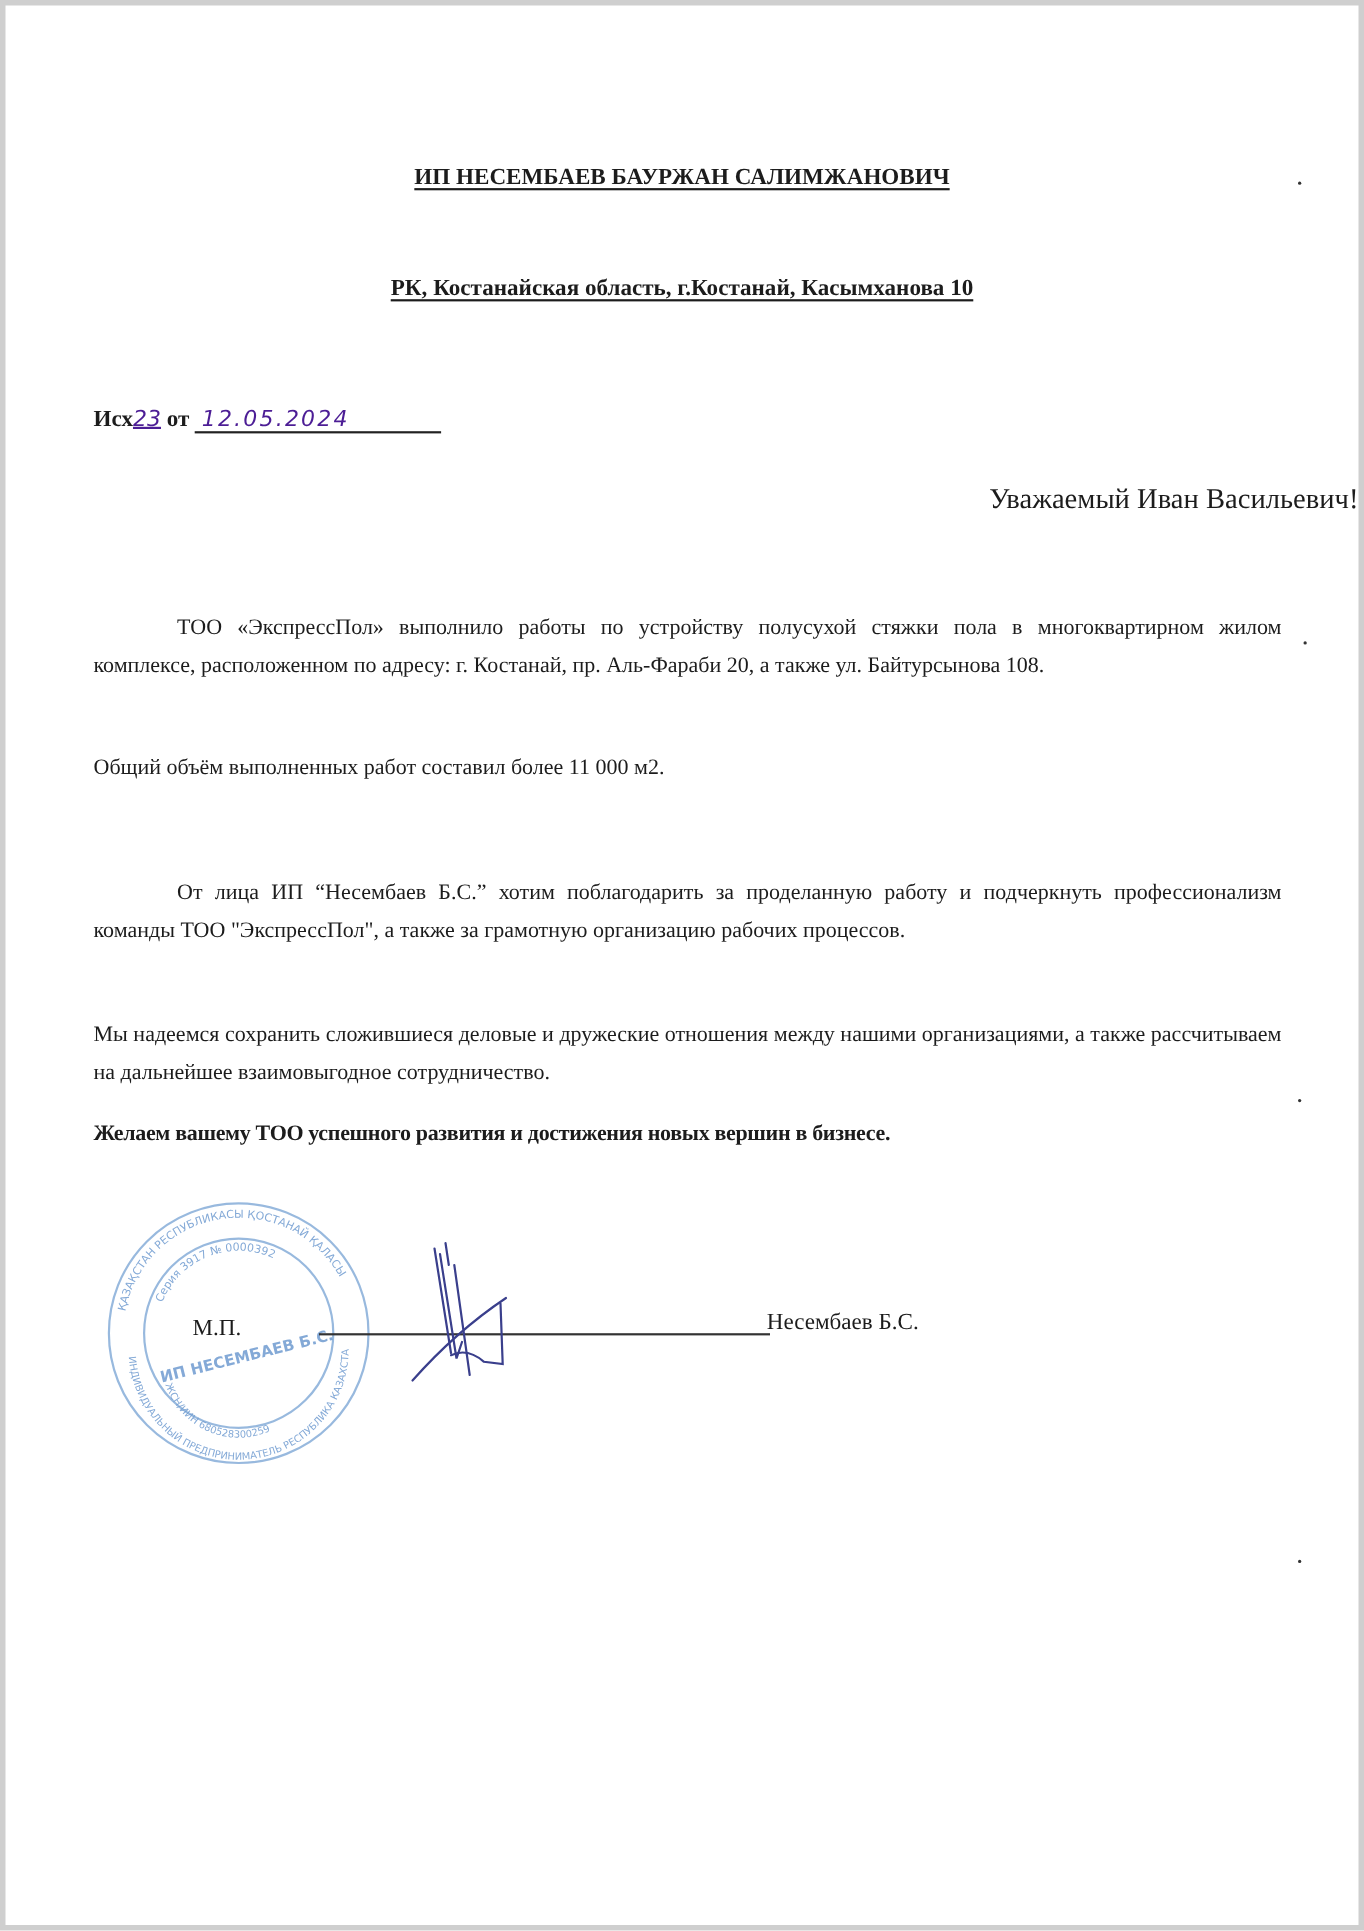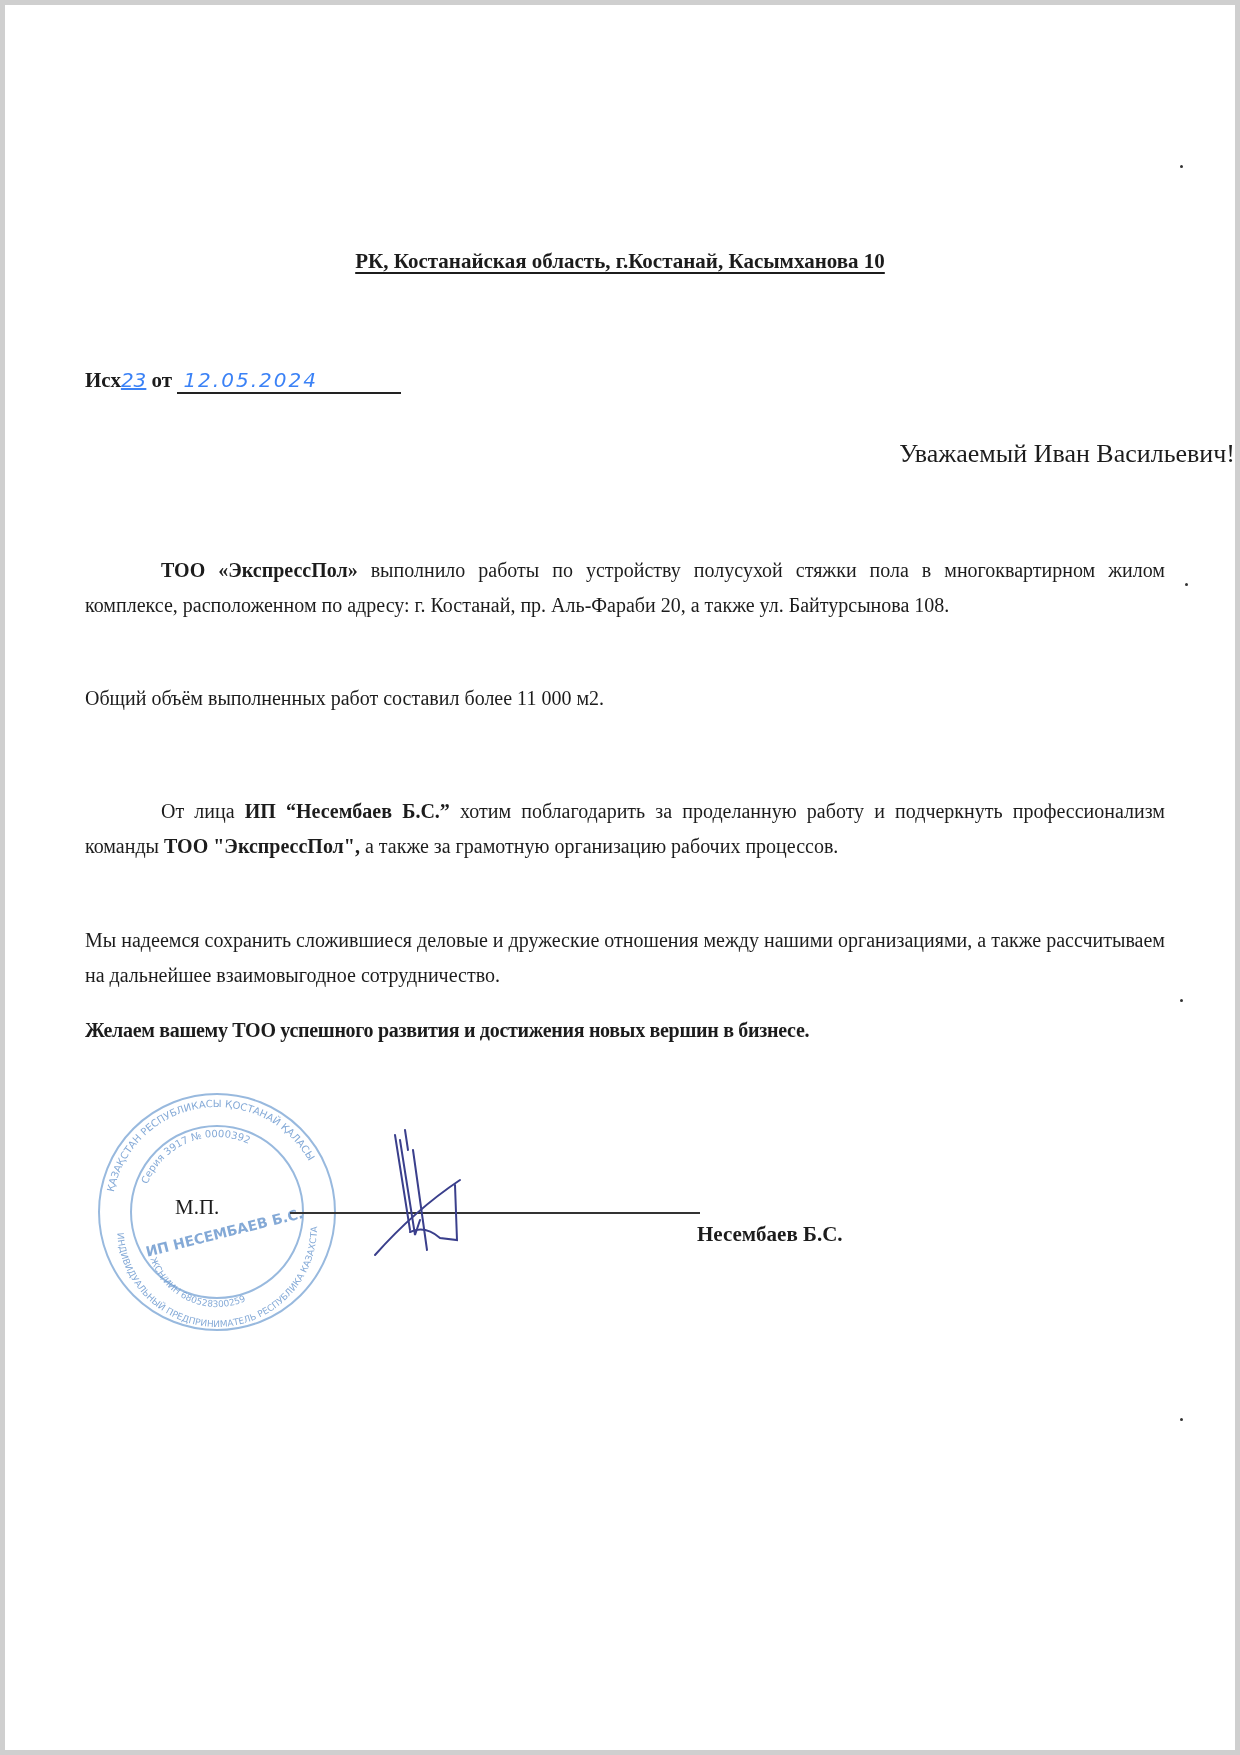--- a/index.html
+++ b/index.html
@@ -15,36 +15,36 @@
     position: absolute;
     left: 5px; top: 5px; right: 5px; bottom: 5px;
     background: #ffffff;
   }
   .abs { position: absolute; white-space: nowrap; }
   .hdr {
     font-weight: bold; font-size: 21px; text-decoration: underline;
     text-underline-offset: 4px; text-decoration-thickness: 2px;
     left: 0; right: 0; text-align: center;
   }
-  .bold { font-weight: bold; margin-top: 33px; }
+  .bold { font-weight: normal; }
   .body-text { font-size: 20px; line-height: 35px; }
   .para {
     position: absolute; left: 80px; width: 1080px;
     text-align: justify; text-align-last: left;
     font-size: 20px; line-height: 35px;
   }
   .indent { text-indent: 76px; }
   .ref-line {
     position: absolute; left: 80px; top: 315px;
     font-size: 21px; font-weight: bold;
   }
   .handwritten {
     font-family: "DejaVu Sans", sans-serif;
     font-style: italic; font-weight: normal;
-    color: #3b82f6; font-size: 20px;
+    color: #4c1d95; font-size: 20px;
   }
   .ref-num { text-decoration: underline; }
   .date-field {
     display: inline-block; width: 218px; border-bottom: 2px solid #222;
     padding-left: 6px; letter-spacing: 2px; margin-top: 48px;
   }
   .greeting {
     position: absolute; left: 0; right: 0; top: 434px;
     text-align: right; font-weight: normal; font-size: 26px;
   }
@@ -53,20 +53,21 @@
     position: absolute; left: 285px; top: 1207px; width: 410px;
     border-top: 2px solid #333;
   }
   .dot { position: absolute; width: 3px; height: 3px; border-radius: 50%; background: #333; }
 </style>
 </head>
 <body>
 
 <div class="page">
 
+  <div class="abs hdr" style="top:143px;">ИП НЕСЕМБАЕВ БАУРЖАН САЛИМЖАНОВИЧ</div>
   <div class="abs hdr" style="top:244px;">РК, Костанайская область, г.Костанай, Касымханова 10</div>
 
   <div class="ref-line">
     <span>Исх</span><span class="handwritten ref-num">23</span>
     <span>от</span>
     <span class="handwritten date-field">12.05.2024</span>
   </div>
 
   <div class="greeting">Уважаемый Иван Васильевич!</div>
 

